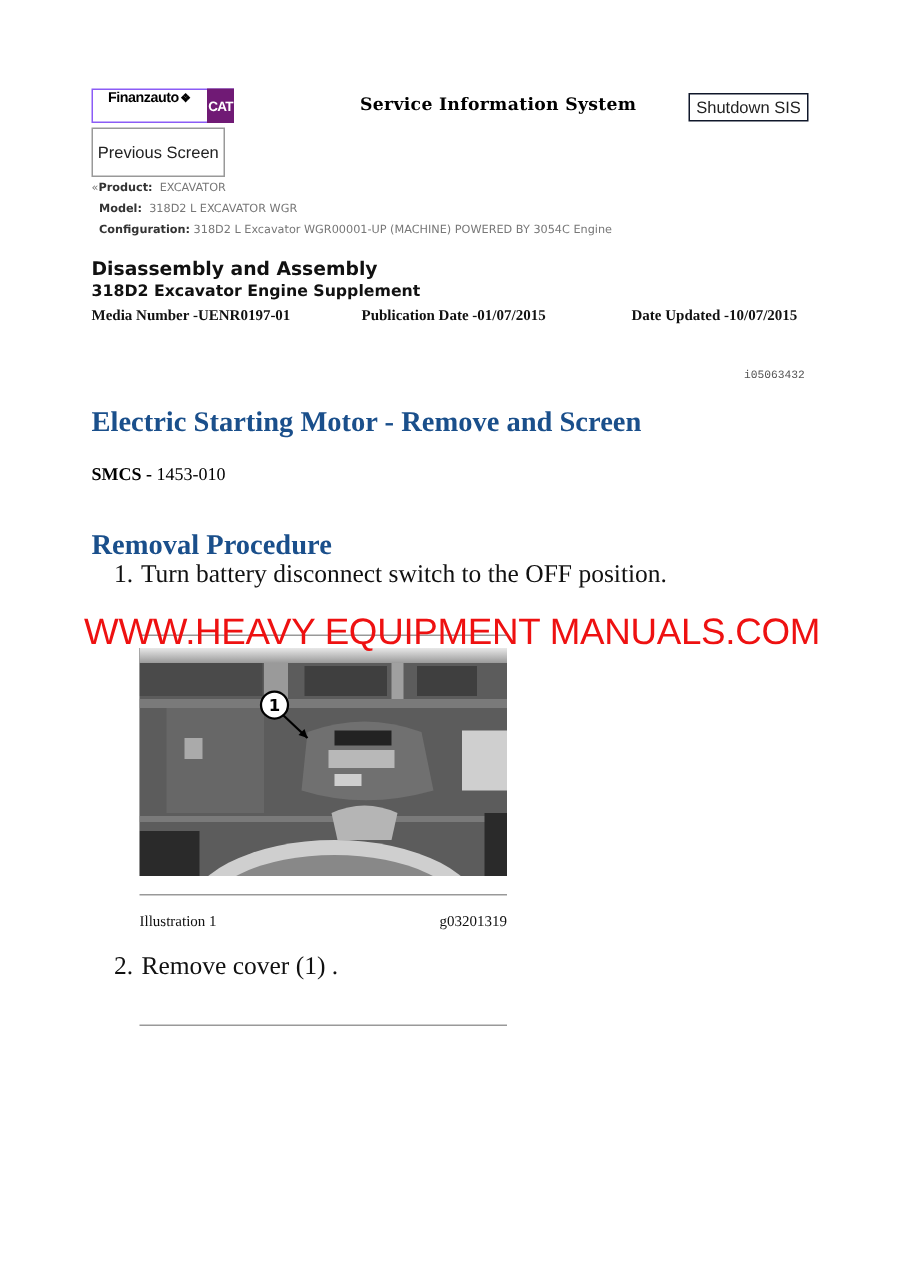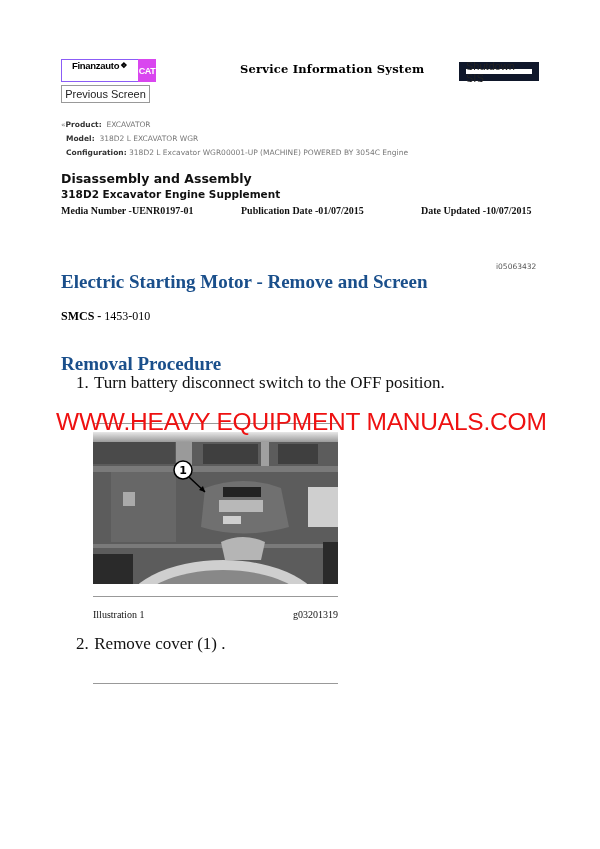--- a/index.html
+++ b/index.html
@@ -9,53 +9,53 @@
     .logo-box {
       position: absolute; left: 61px; top: 59px; width: 95px; height: 23px;
       border: 1px solid #8b5cf6; background: #fff; display: flex; align-items: flex-start;
     }
     .logo-fin {
       font-family: "Liberation Sans", sans-serif; font-weight: bold; font-size: 9.5px;
       letter-spacing: -0.3px; padding-left: 10px; flex: 1; display: flex; align-items: center;
     }
     .logo-dots { font-size: 8px; margin-left: 1px; }
     .logo-cat {
-      width: 18px; height: 23px; background: #d946ef; color: #fff; font-family: "Liberation Sans", sans-serif;
+      width: 18px; height: 23px; background: #701a75; color: #fff; font-family: "Liberation Sans", sans-serif;
       font-weight: bold; font-size: 9px; display: flex; align-items: center; justify-content: center;
       letter-spacing: -0.5px; margin-top: -1px; margin-right: -1px;
     }
     .prev-btn {
-      position: absolute; left: 61px; top: 85px; width: 89px; height: 18px;
+      position: absolute; left: 61px; top: 85px; width: 89px; height: 33px;
       border: 1px solid #999; background: #fff; font-family: "Liberation Sans", sans-serif;
       font-size: 11px; color: #222; display: flex; align-items: center; justify-content: center;
     }
     .sis-title {
       position: absolute; left: 240px; top: 62px; font-family: "DejaVu Serif", serif;
       font-weight: bold; font-size: 11.5px; letter-spacing: 0.2px;
     }
     .shutdown-btn {
       position: absolute; left: 459px; top: 62px; width: 80px; height: 19px;
-      border: 7px solid #0f172a; background: #fff; font-family: "Liberation Sans", sans-serif;
+      border: 1px solid #0f172a; background: #fff; font-family: "Liberation Sans", sans-serif;
       font-size: 11px; color: #222; display: flex; align-items: center; justify-content: center;
     }
 
     .meta { position: absolute; left: 61px; font-size: 7.5px; color: #777; }
     .meta b { color: #333; font-weight: bold; }
     .meta.product { top: 120px; left: 61px; }
     .meta.model { top: 134px; left: 66px; }
     .meta.config { top: 148px; left: 66px; }
 
     .doc-title { position: absolute; left: 61px; top: 171px; font-weight: bold; font-size: 12.5px; color: #111; text-align: right; }
     .doc-sub { position: absolute; left: 61px; top: 188px; font-weight: bold; font-size: 10.5px; color: #111; }
     .doc-row { position: absolute; top: 205px; font-weight: bold; font-size: 10px; color: #111; font-family: Liberation Serif, serif; }
     .doc-row.media { left: 61px; }
     .doc-row.pub { left: 241px; }
     .doc-row.upd { left: 421px; }
 
-    .doc-id { position: absolute; left: 496px; top: 262px; font-size: 7.5px; color: #555; }
+    .doc-id { position: absolute; left: 496px; top: 247px; font-size: 7.5px; color: #555; font-family: Liberation Mono, monospace; }
 
     .h-main {
       position: absolute; left: 61px; top: 271px; font-family: "Liberation Serif", serif;
       font-weight: bold; font-size: 19px; color: #1a4f8b;
     }
     .smcs { position: absolute; left: 61px; top: 309px; font-family: "Liberation Serif", serif; font-size: 12px; }
     .smcs b { font-weight: bold; }
     .h-sub {
       position: absolute; left: 61px; top: 337px; font-family: "Liberation Serif", serif;
       font-weight: bold; font-size: 19px; color: #1a4f8b; margin-top: 16px;

